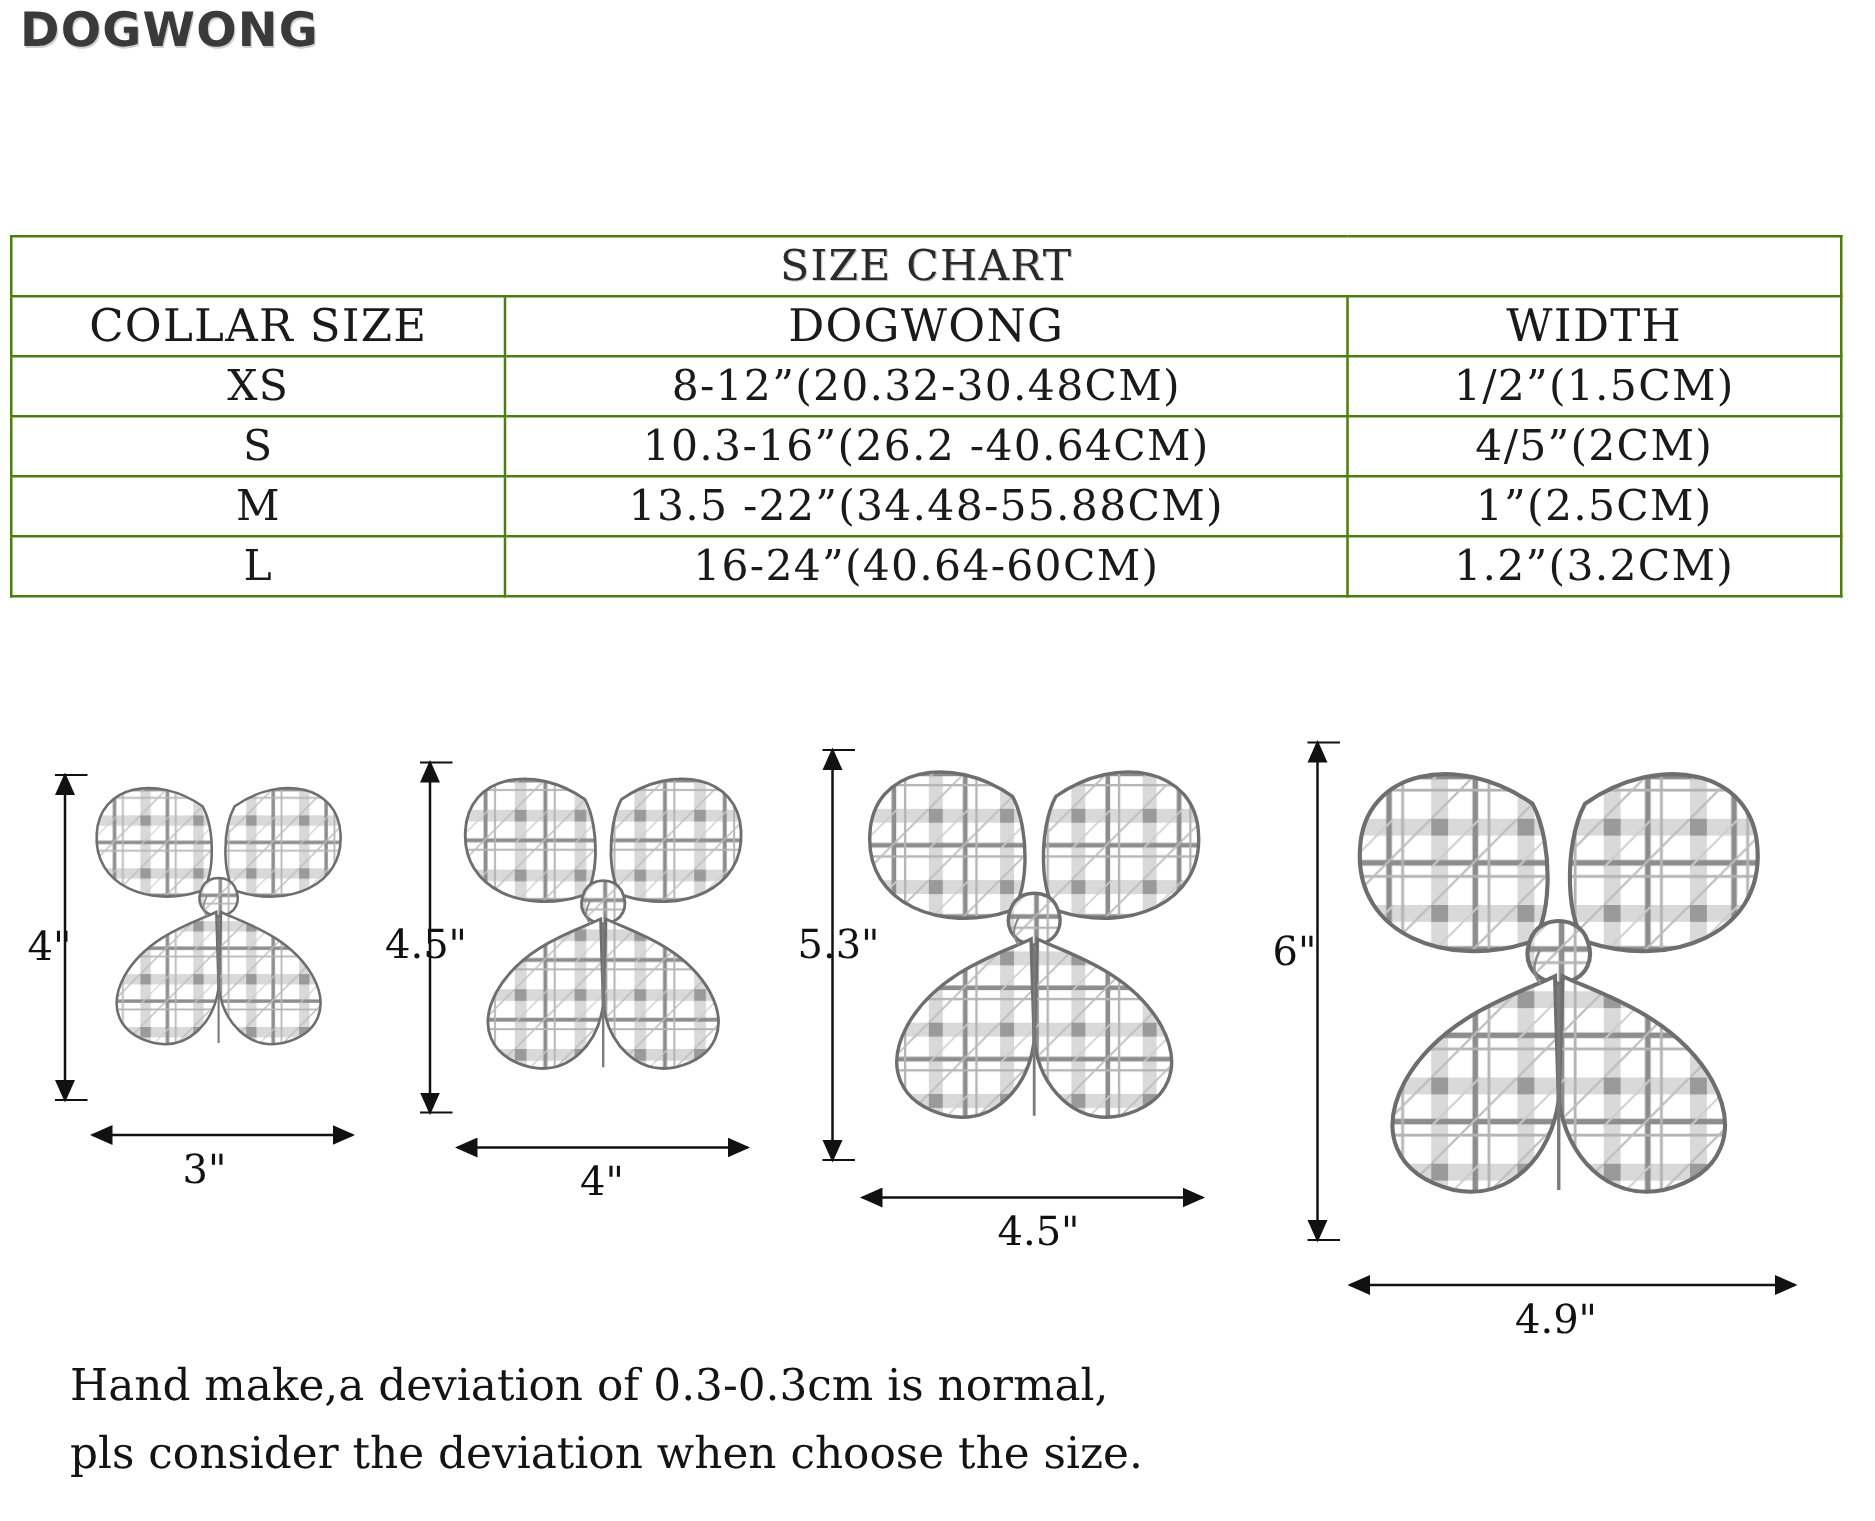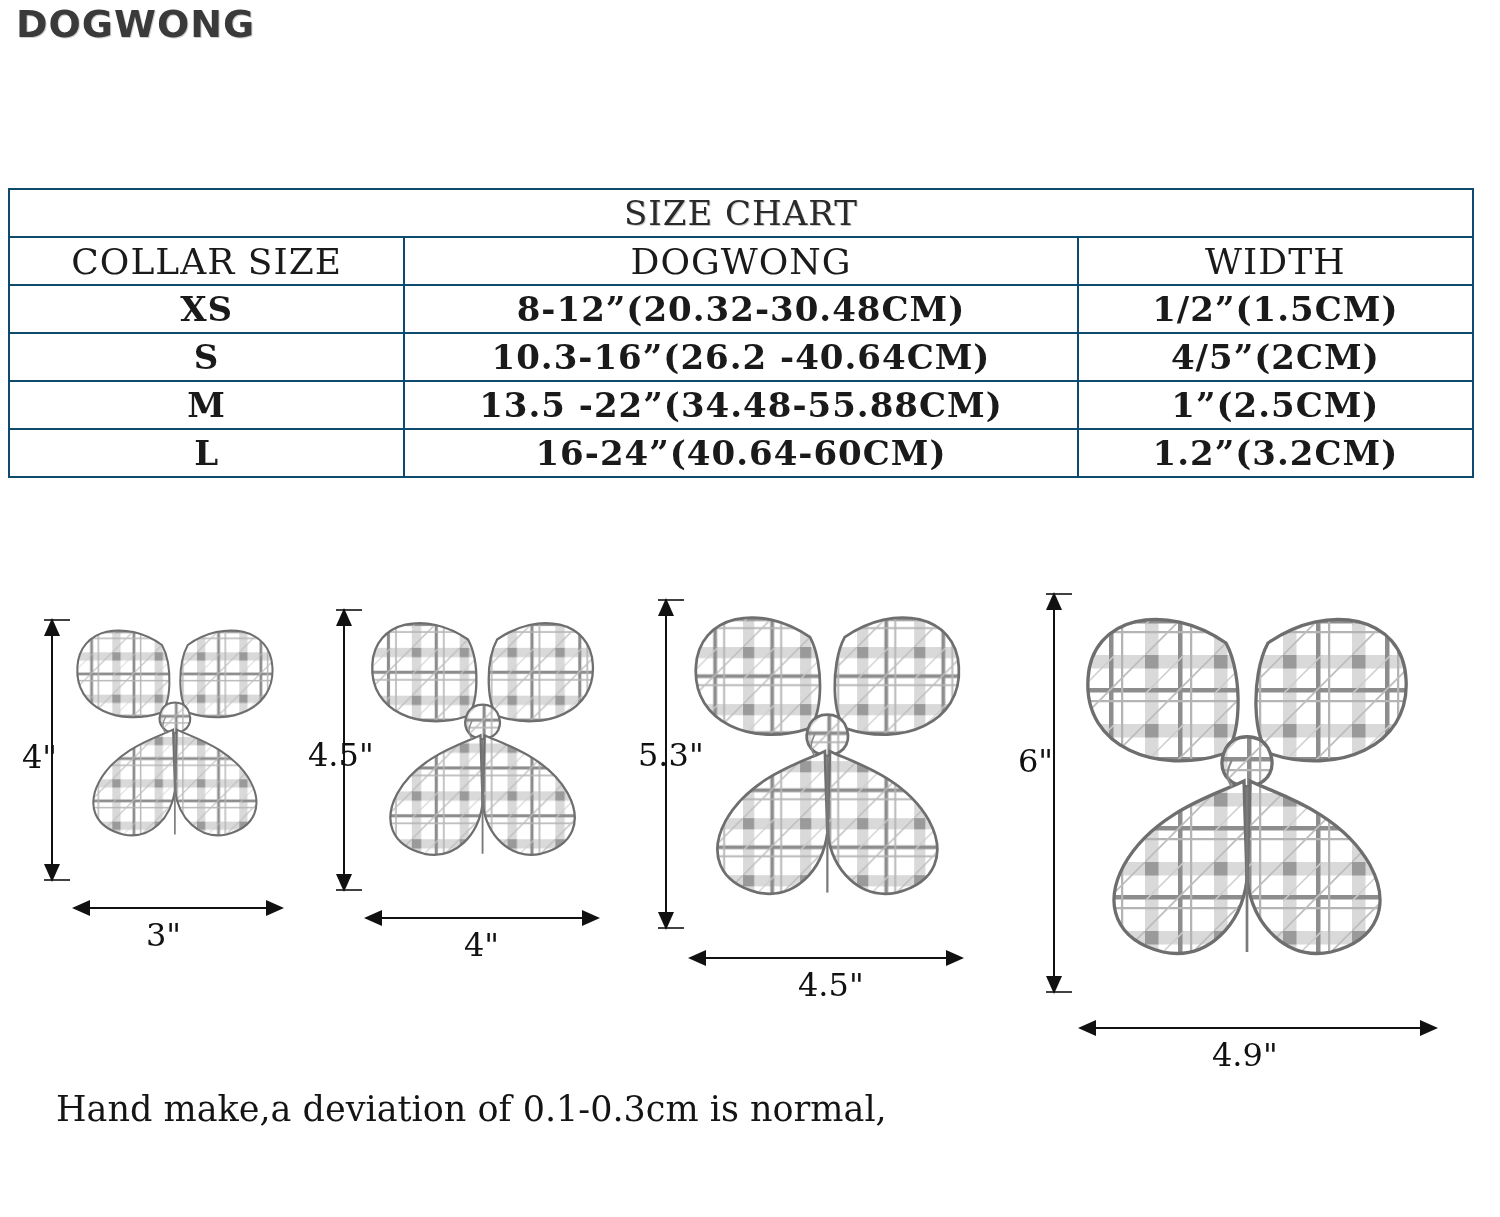--- a/index.html
+++ b/index.html
@@ -35,21 +35,21 @@
     left: 8px;
     top: 188px;
     width: 1466px;
   }
   table.size-chart {
     border-collapse: collapse;
     width: 100%;
     table-layout: fixed;
   }
   table.size-chart td {
-    border: 2px solid #0c4a6e;
+    border: 2px solid #4d7c0f;
     text-align: center;
     font-family: "DejaVu Serif", serif;
     letter-spacing: 1px;
     padding: 0;
     height: 46px;
     white-space: nowrap;
   }
   .title-cell {
     font-size: 34px;
     letter-spacing: 3px;
@@ -57,21 +57,20 @@
     text-shadow: 1px 1px 0 #c9c9c9;
     height: 58px;
   }
   .hdr {
     font-size: 36px;
     letter-spacing: 2px;
   }
   .cell {
     font-size: 34px;
     letter-spacing: 0.5px;
-    font-weight: bold;
   }
   .col-a { width: 27%; }
   .col-b { width: 46%; }
   .col-c { width: 27%; }
 
   
   .bows {
     position: absolute;
     left: 0;
     top: 588px;
@@ -245,14 +244,15 @@
       <line x1="10" y1="420" x2="36" y2="420" stroke="#111" stroke-width="1.6"></line>
       <line x1="44" y1="456" x2="400" y2="456" stroke="#111" stroke-width="2" marker-start="url(#arrowStart)" marker-end="url(#arrowEnd)"></line>
     </svg>
     <div class="dim-label" style="left:-18px; top:170px;">6"</div>
     <div class="dim-label" style="left:176px; top:464px;">4.9"</div>
   </div>
 
 </div>
 
 <div class="note">
-  <div>Hand make,a deviation of 0.1-0.3cm is normal,</div>
+  <div>Hand make,a deviation of 0.3-0.3cm is normal,</div>
+  <div>pls consider the deviation when choose the size.</div>
 </div>
 
 </body></html>

